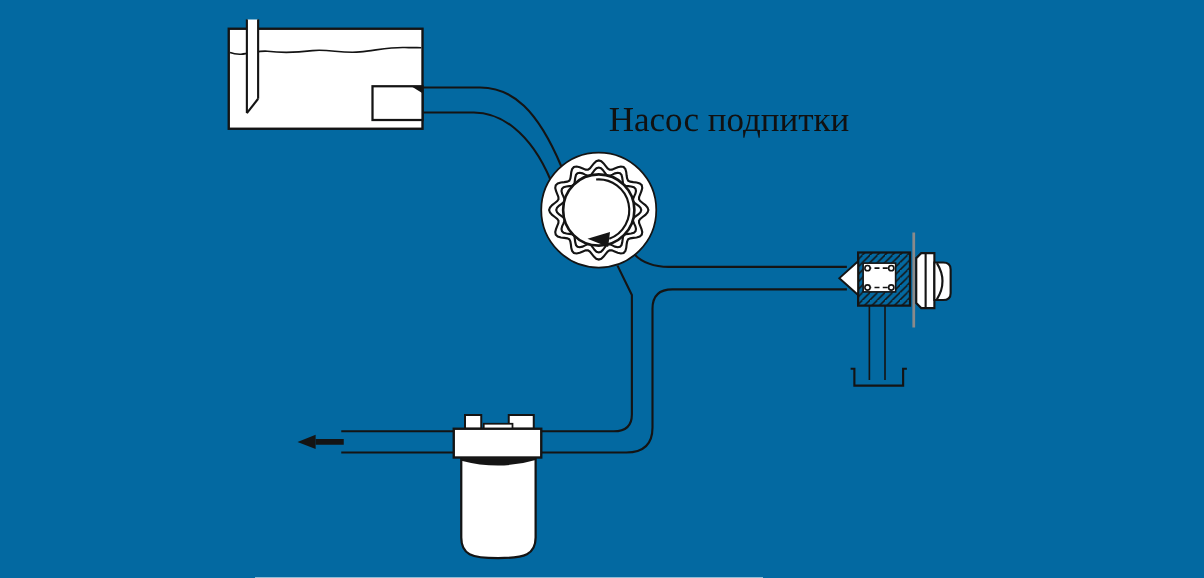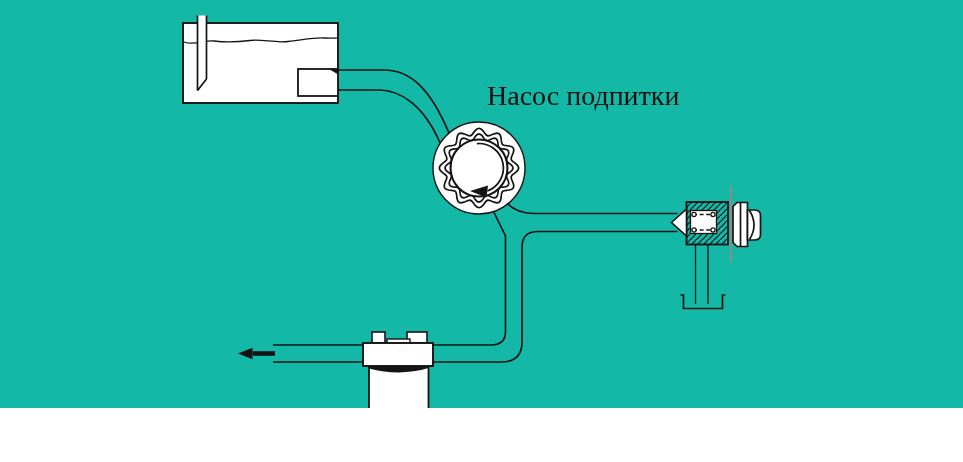--- a/index.html
+++ b/index.html
@@ -1,19 +1,19 @@
 <!DOCTYPE html>
 <html><head>
 <meta charset="utf-8">
 <style>
   html,body{margin:0;padding:0;background:#ffffff;}
   .stage{
     position:relative;
-    width:963px;height:408px;
-    background:#14b8a6;
+    width:963px;height:462px;
+    background:#0369a1;
     overflow:hidden;
     font-family:"Liberation Serif","DejaVu Serif",serif;
   }
   svg{display:block;}
   .ln{fill:none;stroke:#141414;stroke-width:1.7px;}
   .thin{stroke-width:1.3px;}
   .wht{fill:#ffffff;stroke:#141414;}
   .blk{fill:#141414;stroke:none;}
   .pump-label{
     font-family:"Liberation Serif","DejaVu Serif",serif;

